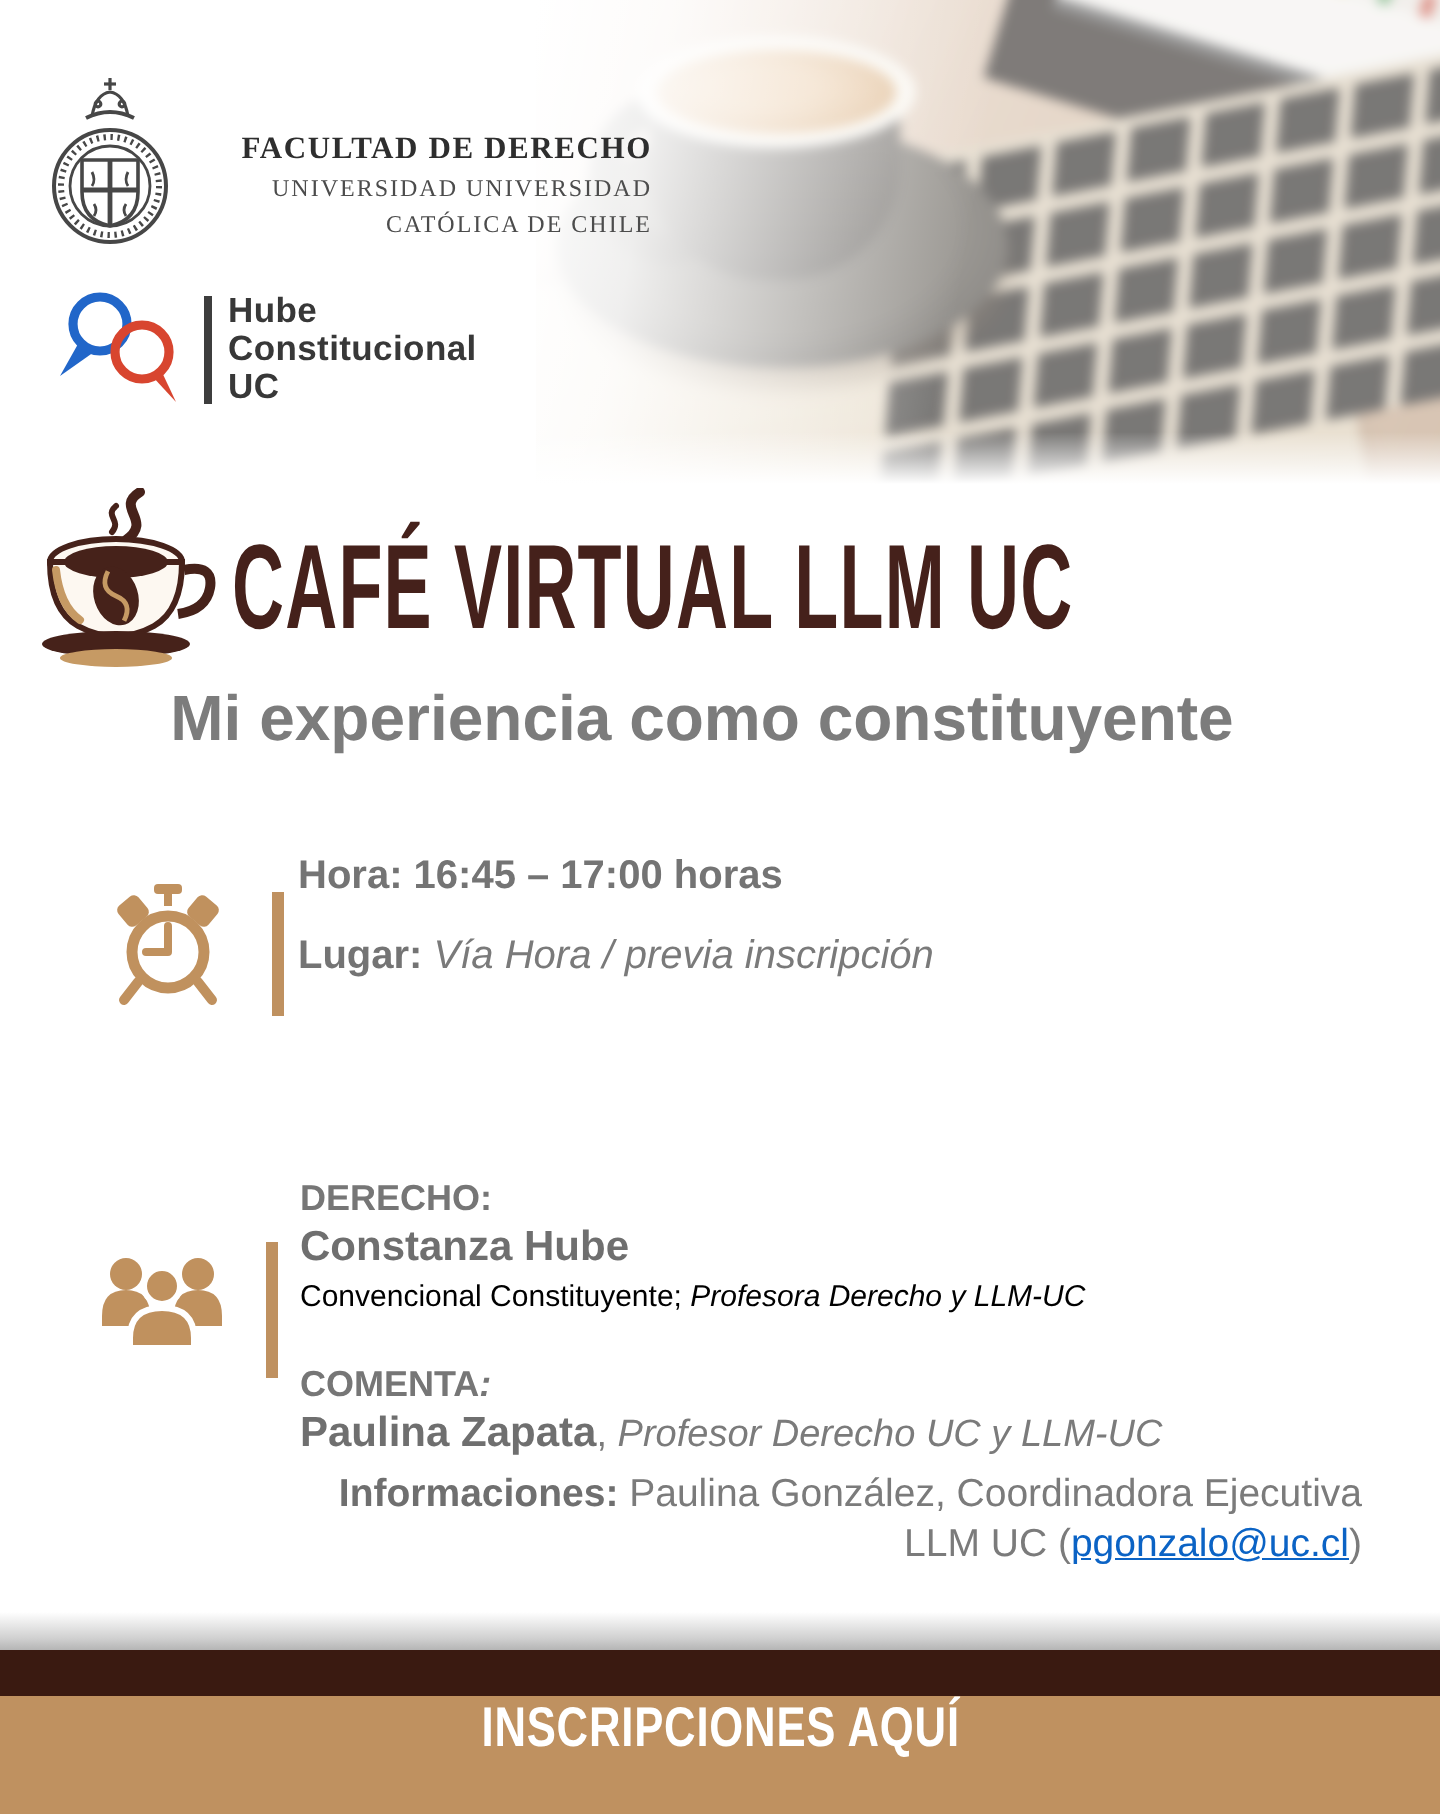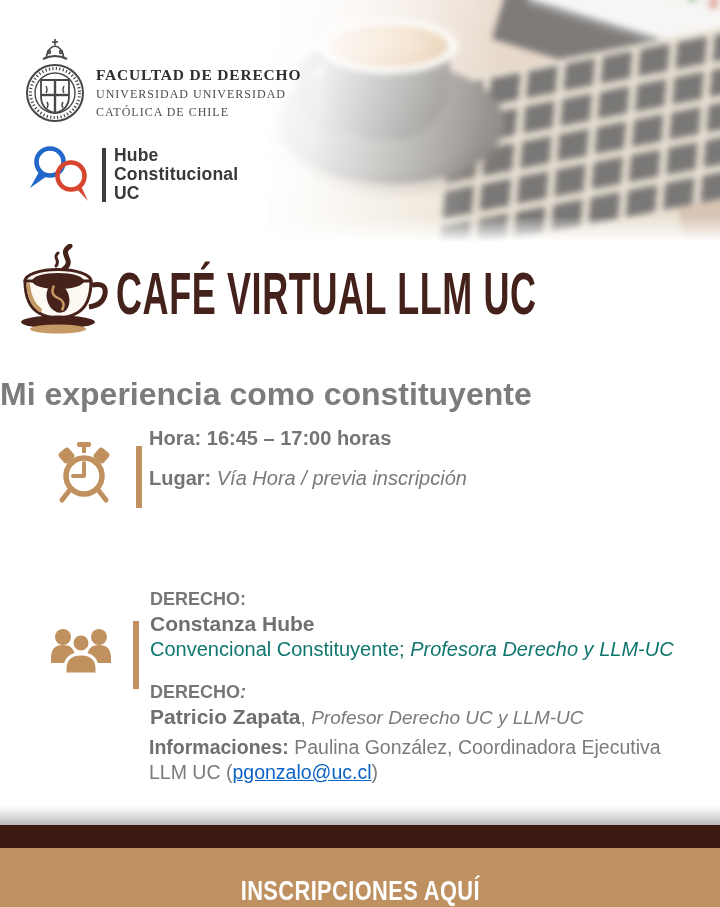--- a/index.html
+++ b/index.html
@@ -45,72 +45,72 @@
   .ph-coffee { position:absolute; left:72px; top:37px; width:120px; height:42px;
     border-radius:50%; background:radial-gradient(ellipse at 45% 45%, #e3b887 30%, #d29f66 70%, #b9854f 100%); }
   .photo-veil { position:absolute; inset:0; background:rgba(255,255,255,.40); }
   .photo-fade-left { position:absolute; inset:0;
     background:linear-gradient(100deg, #ffffff 0%, rgba(255,255,255,.85) 14%, rgba(255,255,255,0) 48%); }
   .photo-fade-bottom { position:absolute; left:0; right:0; bottom:0; height:26px;
     background:linear-gradient(to top, #ffffff 0%, rgba(255,255,255,0) 100%); }
 
   
   .uni-logo { position:absolute; left:26px; top:38px; }
-  .uni-text { position:absolute; left:70px; top:28px; width:230px; font-family:"Liberation Serif", serif; }
+  .uni-text { position:absolute; left:70px; top:28px; width:230px; font-family:"Liberation Serif", serif;text-align:right; }
   .uni-l1 { font-size:15.5px; font-weight:bold; letter-spacing:.8px; color:#2e2e2e; }
   .uni-l2, .uni-l3 { font-size:12px; letter-spacing:1px; color:#4c4c4c; margin-top:3px; }
 
   
   .foro-logo { position:absolute; left:28px; top:144px; }
   .foro-divider { position:absolute; left:74px; top:4px; width:4px; height:54px; background:#3d3d3d; }
   .foro-text { position:absolute; left:86px; top:2px; font-weight:bold; font-size:17.5px;
     line-height:19px; color:#383838; letter-spacing:.2px; white-space:nowrap; }
 
   
   .title-icon { position:absolute; left:12px; top:244px; }
   .main-title { position:absolute; left:116px; top:264px; font-size:60px; line-height:60px;
     font-weight:bold; color:#45211b; white-space:nowrap;
     transform:scaleX(.60); transform-origin:0 0; letter-spacing:1px; }
-  .subtitle { position:absolute; left:0; top:341px; width:702px; 
-    font-size:32px; font-weight:bold; color:#7c7c7c;margin-top:35px; }
+  .subtitle { position:absolute; left:0; top:341px; width:702px; text-align:center;
+    font-size:32px; font-weight:bold; color:#7c7c7c; }
 
   
   .detail-icon { position:absolute; left:56px; top:442px; }
   .vbar { position:absolute; width:6px; background:#bf9160; }
   .vbar-details { left:136px; top:446px; height:62px; }
   .vbar-speakers { left:133px; top:621px; height:68px; }
   .details-text { position:absolute; left:149px; top:418px; width:540px; color:#747474; }
   .details-text p { margin:0; font-size:20px; line-height:40px; font-weight:bold; }
   .lugar-value { font-weight:normal; font-style:italic; color:#7a7a7a; }
 
   
   .people-icon { position:absolute; left:50px; top:624px; }
   .speakers-text { position:absolute; left:150px; top:588px; width:545px; color:#767676; }
   .sp-label { margin:0; font-size:18px; font-weight:bold; line-height:22px; }
   .sp-name  { margin:1px 0 0; font-size:21px; font-weight:bold; line-height:25px; color:#6f6f6f; }
-  .sp-role  { margin:2px 0 0; font-size:20px; line-height:22px; font-weight:normal; color:#0f766e; }
+  .sp-role  { margin:2px 0 0; font-size:15px; line-height:22px; font-weight:normal; color:#000000; }
   .sp-role .it { font-style:italic; }
   .sp-label-2 { margin-top:21px; }
   .sp-comenta-line { margin:2px 0 0; font-size:19px; line-height:24px; color:#7b7b7b; }
   .sp-comenta-line .nm { font-size:21px; font-weight:bold; color:#6f6f6f; }
   .sp-comenta-line .it { font-style:italic;text-align:right; }
   .colon-it { font-style:italic; }
 
   
   .info { position:absolute; left:149px; top:735px; width:532px;
-    font-size:19.5px; line-height:25px; color:#7b7b7b; margin:0; }
+    font-size:19.5px; line-height:25px; color:#7b7b7b; margin:0;text-align:right; }
   .info b { color:#6f6f6f; }
   .info a { color:#0b63c5; text-decoration:underline; }
 
   
   .pre-shadow { position:absolute; left:0; top:806px; width:720px; height:19px;
     background:linear-gradient(to bottom, rgba(170,170,170,0) 0%, rgba(150,150,150,.45) 70%, rgba(120,120,120,.55) 100%); }
   .dark-bar { position:absolute; left:0; top:825px; width:720px; height:23px; background:#3a1a11; }
   .cta-band { position:absolute; left:0; top:848px; width:720px; height:59px; background:#bf9160;
-    display:flex; align-items:flex-end; justify-content:center; cursor:pointer; }
+    display:flex; align-items:flex-start; justify-content:center; cursor:pointer; }
   .cta-text { font-size:28px; font-weight:bold; color:#ffffff; letter-spacing:.5px;
     transform:scaleX(.78); white-space:nowrap; }
 </style>
 </head>
 <body>
 
 <div class="page">
 
   <div class="photo">
     <div class="photo-blur">
@@ -219,22 +219,22 @@
     <g fill="#c0915e" stroke="#ffffff" stroke-width="3">
       <circle cx="31" cy="19" r="9"></circle>
       <path d="M15,50 v-5 q0,-15 16,-15 q16,0 16,15 v5 z"></path>
     </g>
   </svg>
   <div class="vbar vbar-speakers"></div>
   <div class="speakers-text">
     <p class="sp-label">DERECHO:</p>
     <p class="sp-name">Constanza Hube</p>
     <p class="sp-role"><span>Convencional Constituyente; </span><span class="it">Profesora Derecho y LLM-UC</span></p>
-    <p class="sp-label sp-label-2"><span>DERECHO</span><span class="colon-it">:</span></p>
-    <p class="sp-comenta-line"><span class="nm">Patricio Zapata</span><span>, </span><span class="it">Profesor Derecho UC y LLM-UC</span></p>
+    <p class="sp-label sp-label-2"><span>COMENTA</span><span class="colon-it">:</span></p>
+    <p class="sp-comenta-line"><span class="nm">Paulina Zapata</span><span>, </span><span class="it">Profesor Derecho UC y LLM-UC</span></p>
   </div>
 
   <p class="info">
     <b>Informaciones:</b><span> Paulina González, Coordinadora Ejecutiva LLM UC (</span><a href="#">pgonzalo@uc.cl</a><span>)</span>
   </p>
 
   <div class="pre-shadow"></div>
   <div class="dark-bar"></div>
   <div class="cta-band">
     <div class="cta-text">INSCRIPCIONES AQUÍ</div>

